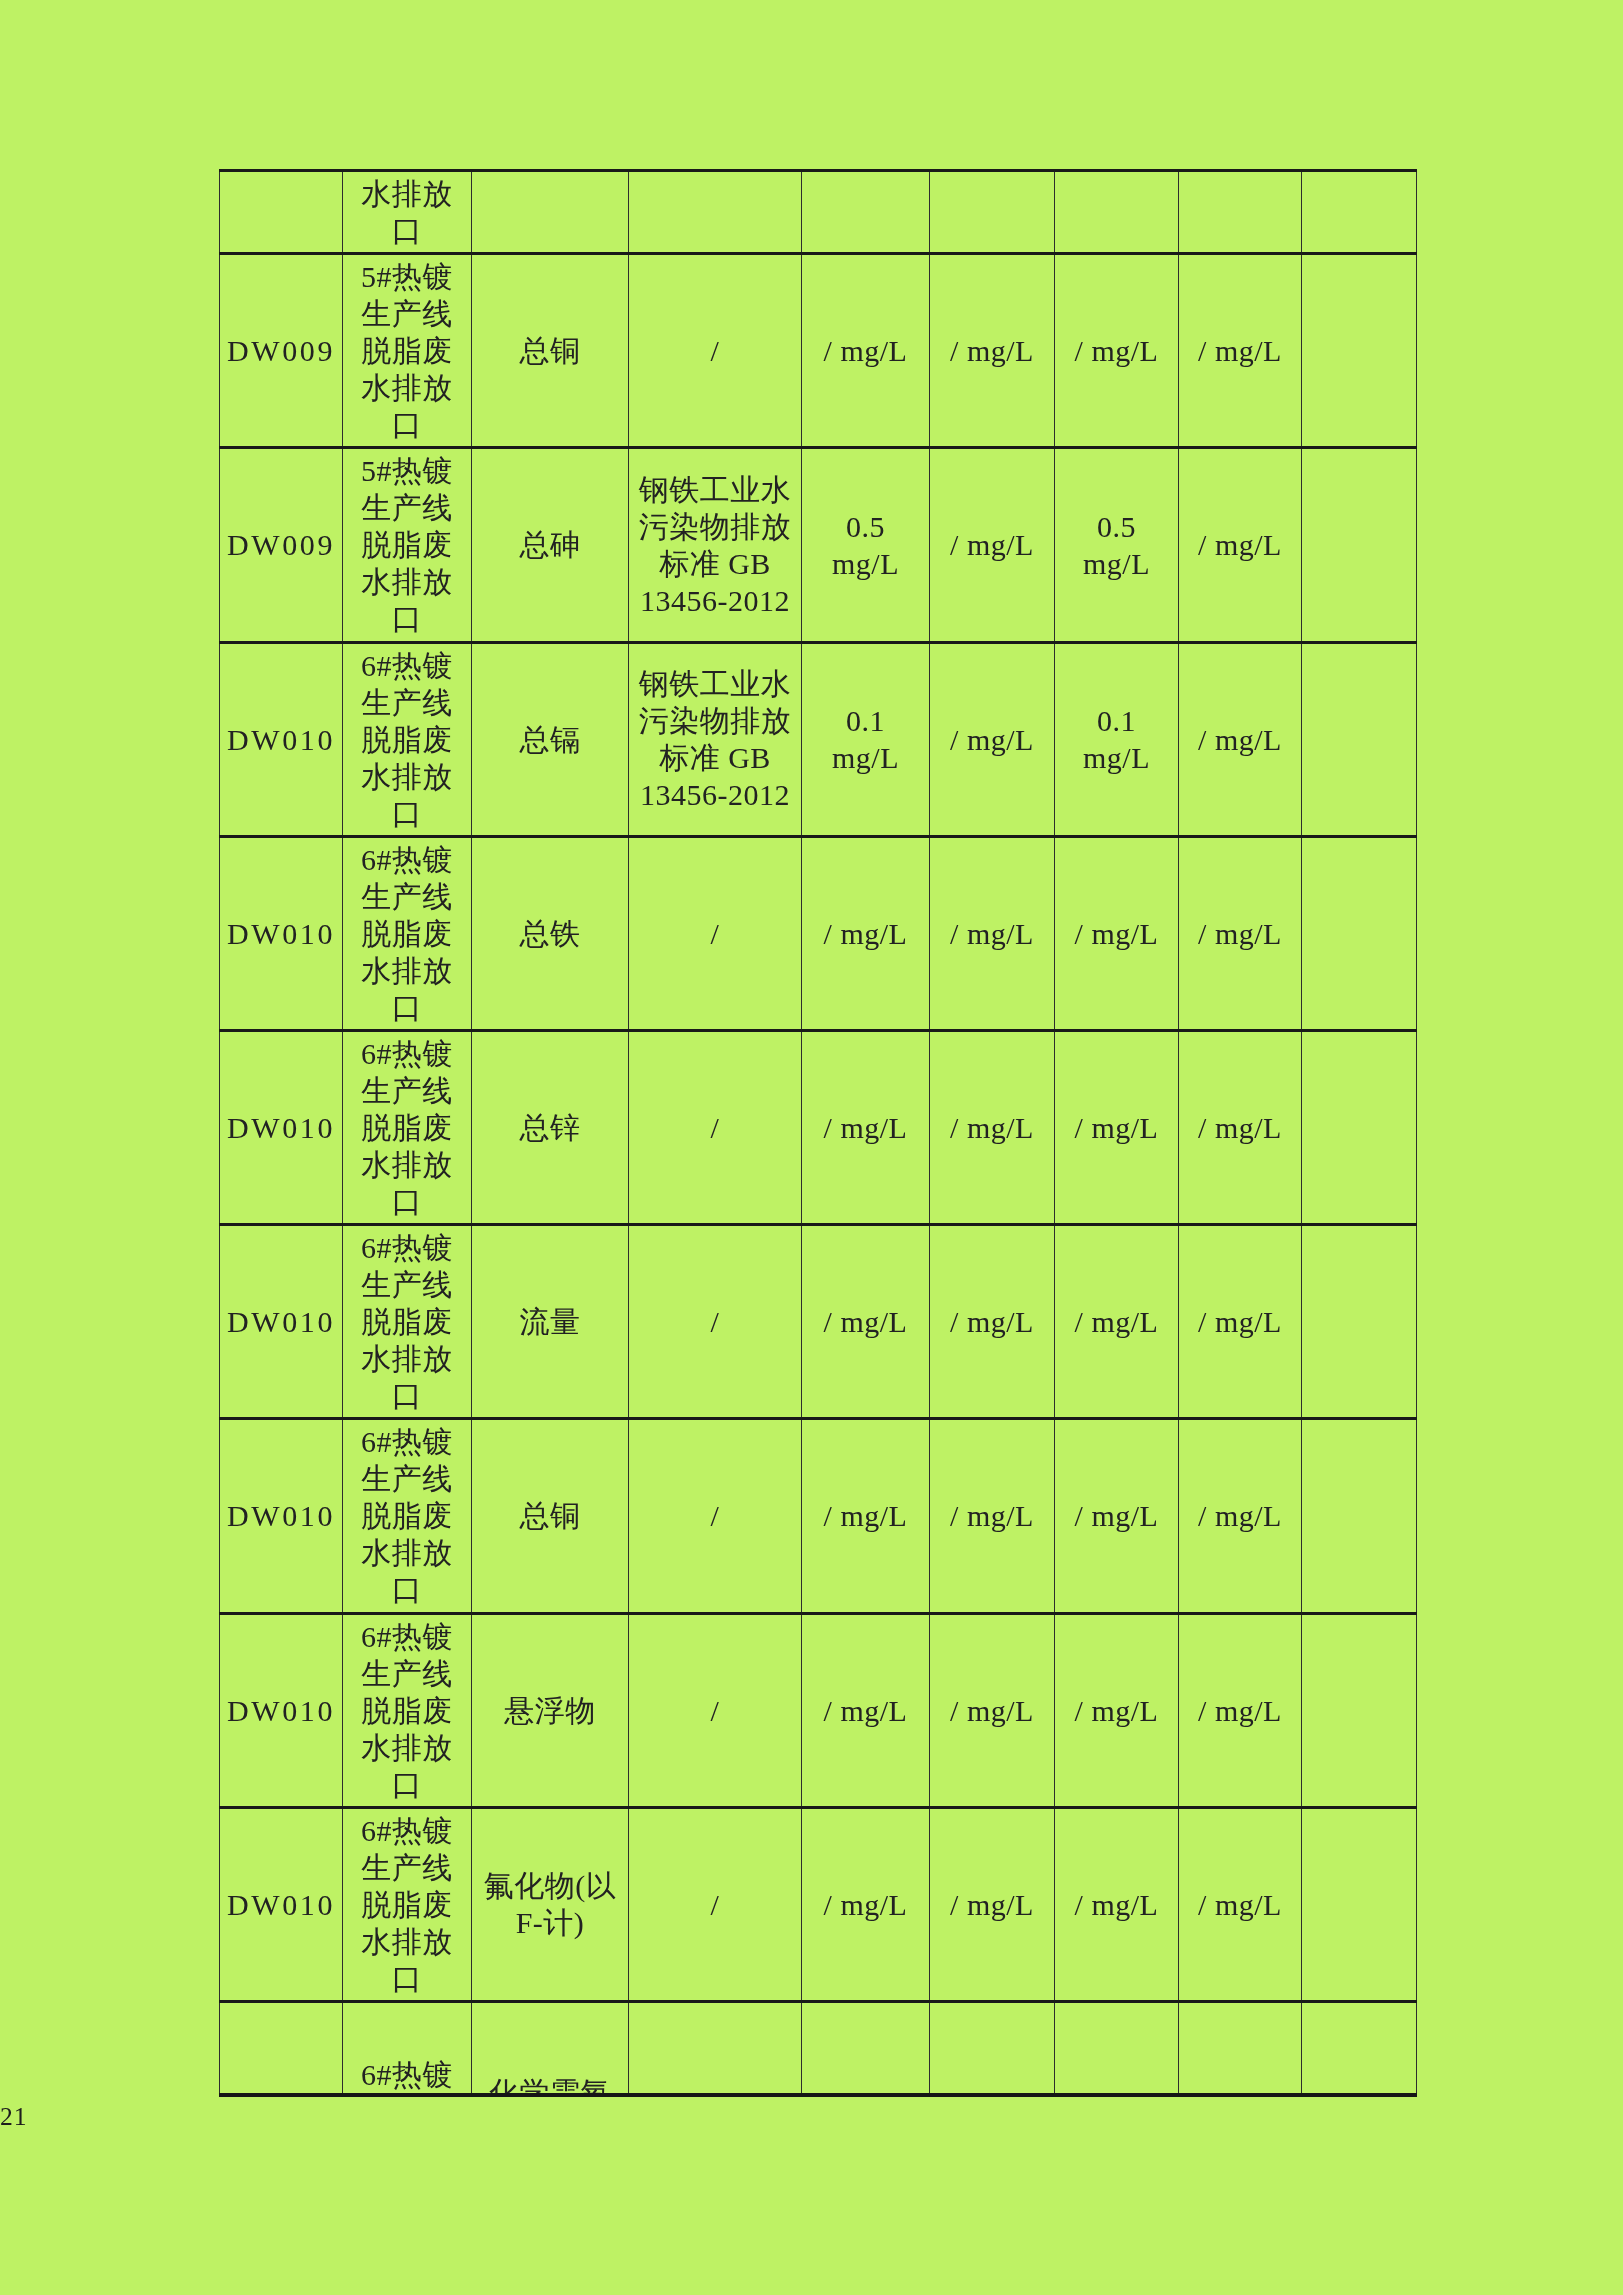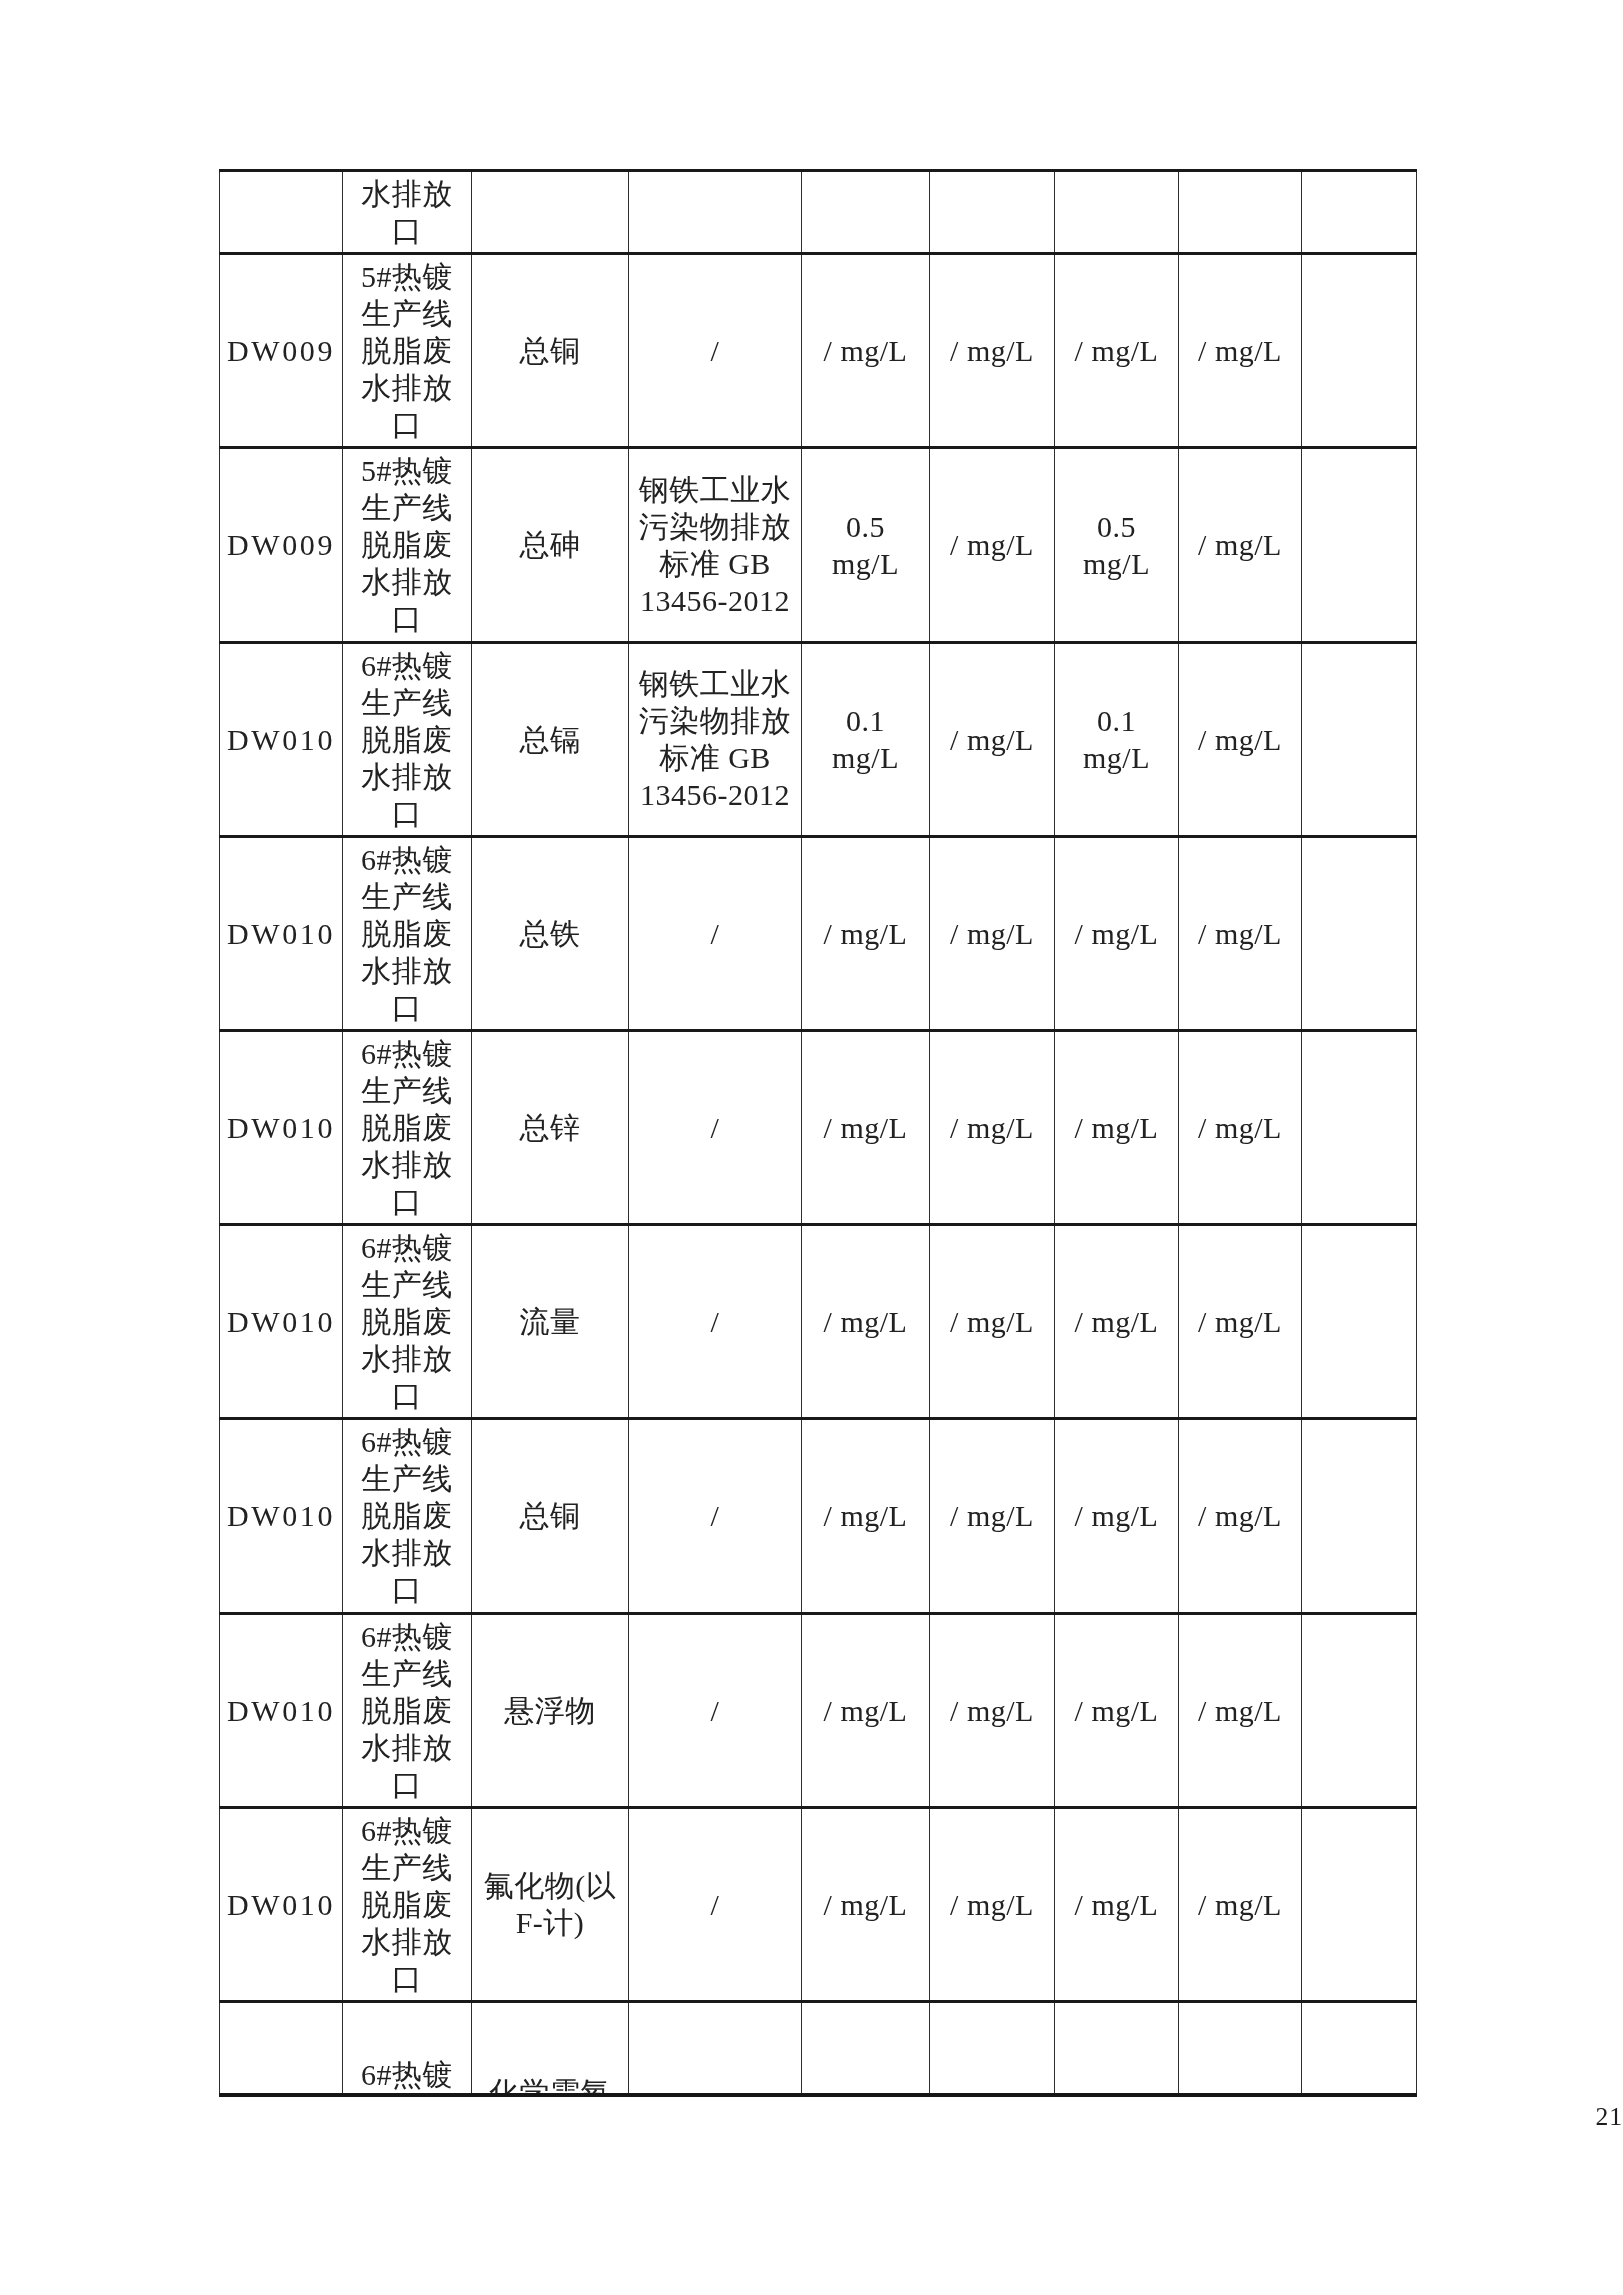--- a/index.html
+++ b/index.html
@@ -4,21 +4,21 @@
 <style>
   html, body {
     margin: 0;
     padding: 0;
     background: #e9e9e9;
   }
   .page {
     position: relative;
     width: 1623px;
     height: 2295px;
-    background: #ffffff;
+    background: #bef264;
     overflow: hidden;
     font-family: "Liberation Serif", "DejaVu Serif", serif;
     color: #1f1f1f;
   }
   
   .table-wrap {
     position: absolute;
     left: 219px;
     top: 169px;
     width: 1198px;
@@ -78,21 +78,21 @@
     vertical-align: top;
     padding-top: 14.3px;
   }
 
   
   .page-number {
     position: absolute;
     left: 0;
     top: 2102px;
     width: 1623px;
-    text-align: right;
+    text-align: left;
     font-size: 25.6px;
     letter-spacing: 1px;
     color: #1d1d1d;
   }
 </style>
 </head>
 <body>
 
 <div class="page">
 

